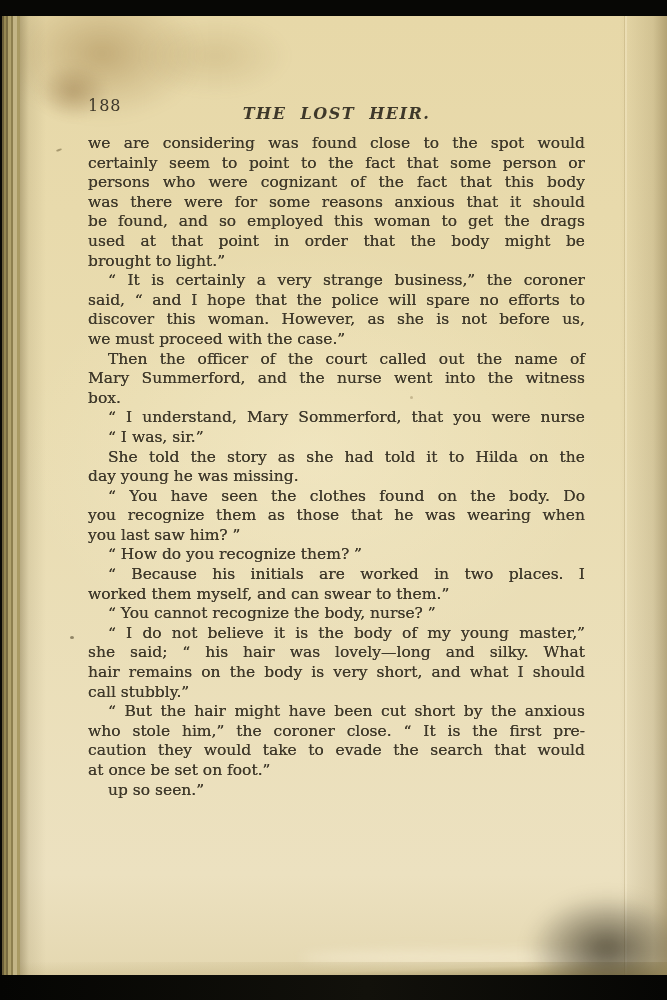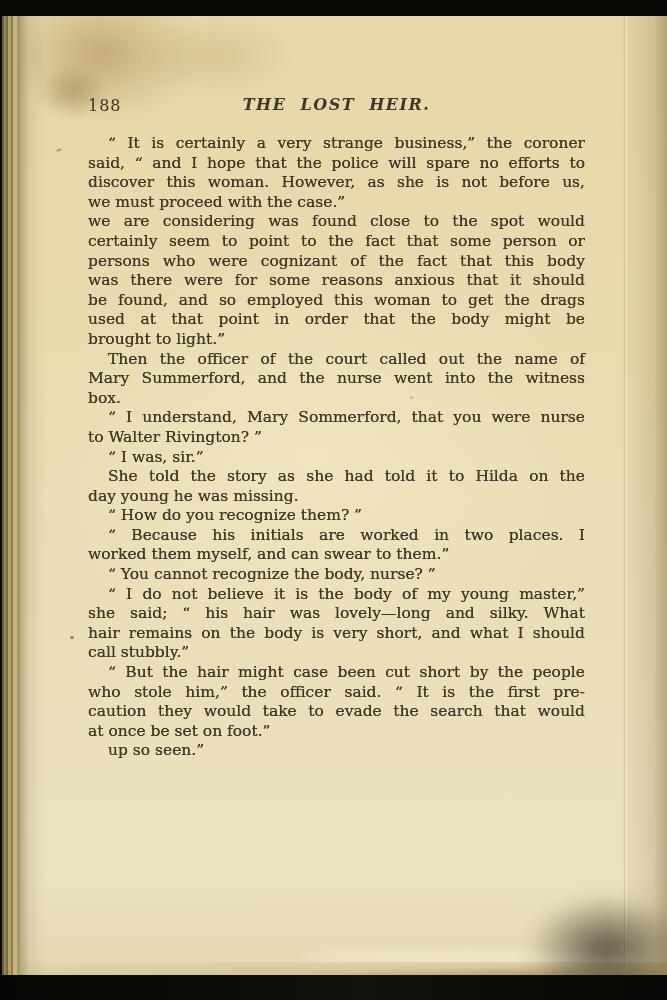--- a/index.html
+++ b/index.html
@@ -86,21 +86,21 @@
   
   .header-row {
     position: absolute; left: 88px; top: 79px; width: 497px; height: 22px;
     color: var(--ink, #3e382a);
   }
   .page-number {
     position: absolute; left: 0; top: 1px;
     font-size: 16px; letter-spacing: 1px;
   }
   .running-title {
-    position: absolute; left: 40px; right: 40px; top: 0; text-align: center;
+    position: absolute; left: 40px; right: 40px; top: 9px; text-align: center;
     font-size: 16px; font-weight: bold; font-style: italic;
     letter-spacing: 1.5px; word-spacing: 7px;
   }
   .text-block {
     position: absolute; left: 88px; top: 118px; width: 497px;
     color: var(--ink, #3e382a);
     font-size: 15.5px; line-height: 19.6px;
     text-shadow: 0 0 0.5px rgba(62,56,42,0.9);
   }
   .para { margin: 0; }
@@ -129,70 +129,74 @@
     <div class="page-bottom-edge"></div>
     <div class="corner-shadow-br"></div>
   </div>
 
   <div class="header-row">
     <span class="page-number">188</span>
     <span class="running-title">THE LOST HEIR.</span>
   </div>
 
   <div class="text-block">
-      <div class="para indent">
-        <div class="line">“ It is certainly a very strange business,” the coroner</div>
-        <div class="line">said, “ and I hope that the police will spare no efforts to</div>
-        <div class="line">discover this woman. However, as she is not before us,</div>
-        <div class="line last">we must proceed with the case.”</div>
-      </div>
       <div class="para">
         <div class="line">we are considering was found close to the spot would</div>
         <div class="line">certainly seem to point to the fact that some person or</div>
         <div class="line">persons who were cognizant of the fact that this body</div>
         <div class="line">was there were for some reasons anxious that it should</div>
         <div class="line">be found, and so employed this woman to get the drags</div>
         <div class="line">used at that point in order that the body might be</div>
         <div class="line last">brought to light.”</div>
       </div>
       <div class="para indent">
+        <div class="line">“ It is certainly a very strange business,” the coroner</div>
+        <div class="line">said, “ and I hope that the police will spare no efforts to</div>
+        <div class="line">discover this woman. However, as she is not before us,</div>
+        <div class="line last">we must proceed with the case.”</div>
+      </div>
+      <div class="para indent">
         <div class="line">Then the officer of the court called out the name of</div>
         <div class="line">Mary Summerford, and the nurse went into the witness</div>
         <div class="line last">box.</div>
       </div>
       <div class="para indent">
         <div class="line">“ I understand, Mary Sommerford, that you were nurse</div>
-        <div class="line last">to Walter Rivington? ”</div>
       </div>
       <div class="para indent">
         <div class="line last">“ I was, sir.”</div>
       </div>
       <div class="para indent">
         <div class="line">She told the story as she had told it to Hilda on the</div>
         <div class="line last">day young he was missing.</div>
+      </div>
+      <div class="para indent">
+        <div class="line">“ You have seen the clothes found on the body. Do</div>
+        <div class="line">you recognize them as those that he was wearing when</div>
+        <div class="line last">you last saw him? ”</div>
       </div>
       <div class="para indent">
         <div class="line last">“ How do you recognize them? ”</div>
       </div>
       <div class="para indent">
         <div class="line">“ Because his initials are worked in two places. I</div>
         <div class="line last">worked them myself, and can swear to them.”</div>
       </div>
       <div class="para indent">
         <div class="line last">“ You cannot recognize the body, nurse? ”</div>
       </div>
       <div class="para indent">
         <div class="line">“ I do not believe it is the body of my young master,”</div>
         <div class="line">she said; “ his hair was lovely—long and silky. What</div>
         <div class="line">hair remains on the body is very short, and what I should</div>
         <div class="line last">call stubbly.”</div>
       </div>
       <div class="para indent">
-        <div class="line">“ But the hair might case been cut short by the people</div>
-        <div class="line">who stole him,” the officer said. “ It is the first pre-</div>
+        <div class="line">“ But the hair might have been cut short by the anxious</div>
+        <div class="line">who stole him,” the coroner close. “ It is the first pre-</div>
         <div class="line">caution they would take to evade the search that would</div>
         <div class="line last">at once be set on foot.”</div>
       </div>
       <div class="para indent">
         <div class="line last">up so seen.”</div>
       </div>
     </div>
 
   <div class="black-band"></div>
 

